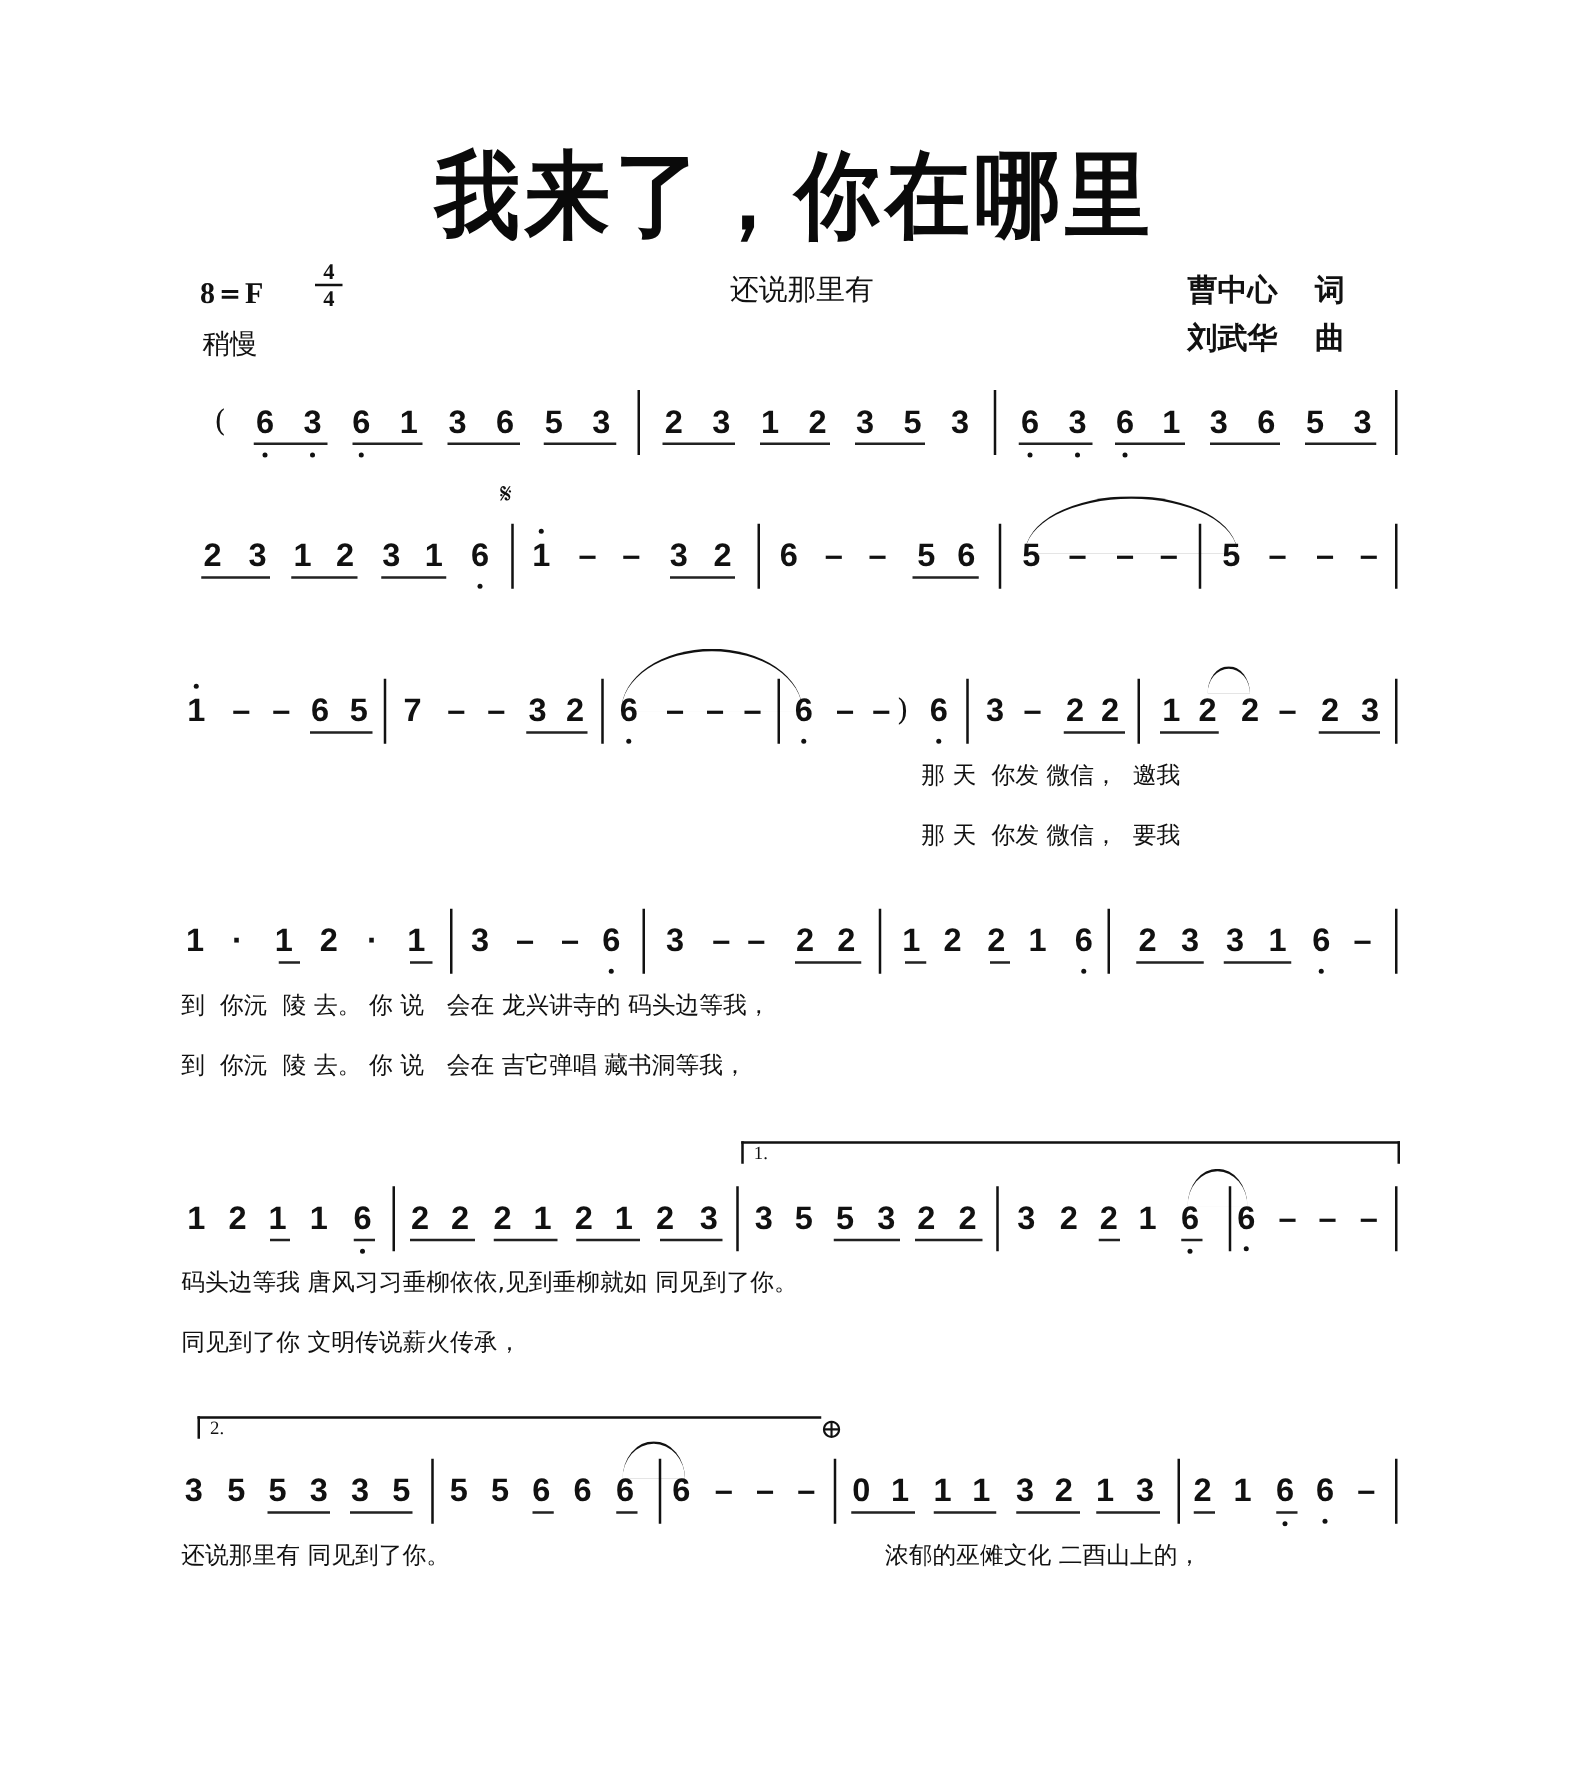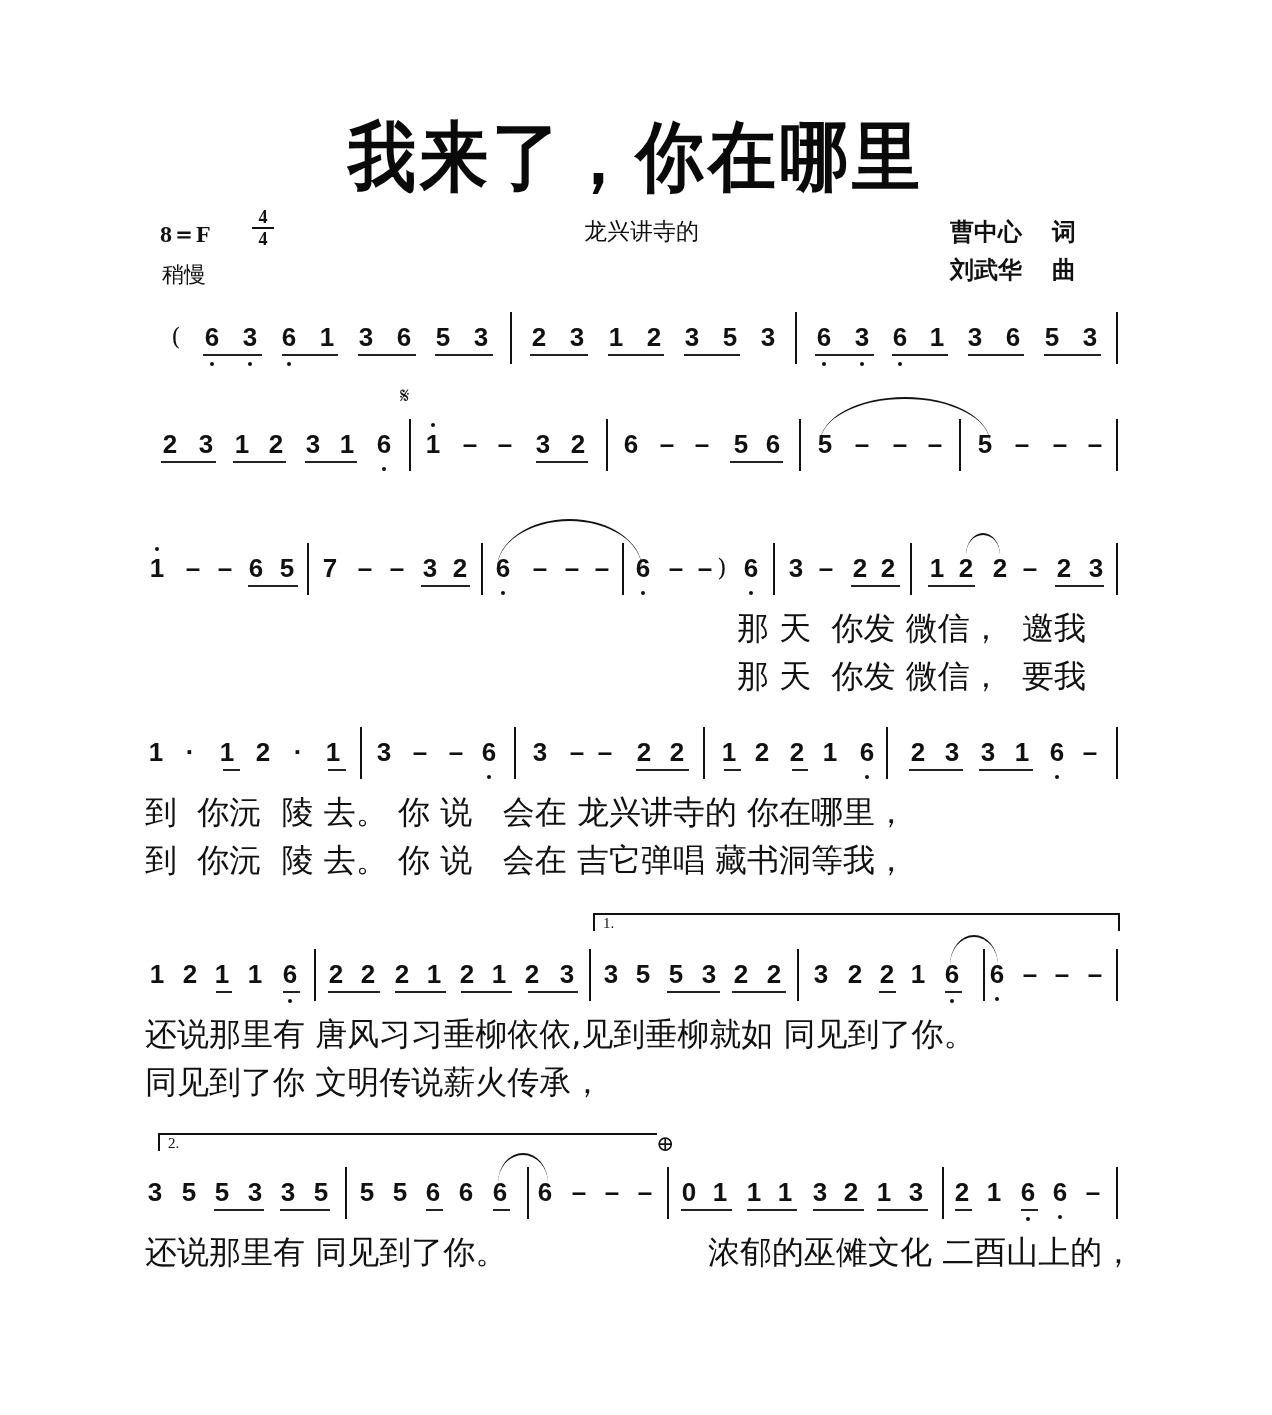--- a/index.html
+++ b/index.html
@@ -10,39 +10,39 @@
   .timesig .bar { border-top: 2px solid #111; margin: 1px 0; }
   .tempo { position: absolute; top: 260px; left: 162px; font-size: 22px; }
   .subtitle { position: absolute; top: 216px; left: 584px; font-size: 23px; }
   .credit { position: absolute; left: 950px; font-size: 24px; font-weight: bold; }
   .credit .role { display: inline-block; margin-left: 30px; }
 
   .note { position: absolute; font-family: "Liberation Sans", sans-serif; font-weight: bold; font-size: 26px; width: 18px; text-align: center; line-height: 30px; }
   .uline { position: absolute; height: 1.5px; background: #222; }
   .dot { position: absolute; width: 4px; height: 4px; border-radius: 50%; background: #111; }
   .barline { position: absolute; width: 2px; background: #111; }
-  .lyric { position: absolute; font-size: 32px; letter-spacing: 0px; white-space: pre; }
+  .lyric { position: absolute; font-size: 19px; letter-spacing: 0px; white-space: pre; }
   .slur { position: absolute; border-top: 2px solid #111; border-radius: 50% 50% 0 0 / 100% 100% 0 0; }
   .volta { position: absolute; border-top: 2px solid #111; border-left: 2px solid #111; }
   .volta.right { border-right: 2px solid #111; }
   .volta-label { position: absolute; font-family: "Liberation Serif", serif; font-size: 15px; }
   .sym { position: absolute; font-family: "DejaVu Serif", serif; font-size: 26px; }
 </style>
 </head>
 <body>
 
 <div class="title">我来了，你在哪里</div>
 <div class="key">8＝F</div>
 <div class="timesig">
   <div>4</div>
   <div class="bar"></div>
   <div>4</div>
 </div>
 <div class="tempo">稍慢</div>
-<div class="subtitle">龙兴讲寺的</div>
+<div class="subtitle">还说那里有</div>
 <div class="credit" style="top:216px;">
   <span>曹中心</span><span class="role">词</span>
 </div>
 <div class="credit" style="top:254px;text-align:center;">
   <span>刘武华</span><span class="role">曲</span>
 </div>
 
 <div id="score">
     <div class="note" style="left: 167px; top: 322px; font-weight: normal; font-family: &quot;DejaVu Serif&quot;, serif; font-size: 24px;">(</div>
     <div class="note" style="left: 203px; top: 322px; font-weight: bold;">6</div>
@@ -209,21 +209,21 @@
     <div class="uline" style="left: 636px; width: 53px; top: 769px;"></div>
     <div class="uline" style="left: 724px; width: 17px; top: 769px;"></div>
     <div class="uline" style="left: 792px; width: 16px; top: 769px;"></div>
     <div class="uline" style="left: 909px; width: 54px; top: 769px;"></div>
     <div class="uline" style="left: 979px; width: 54px; top: 769px;"></div>
     <div class="barline" style="left: 360px; top: 727px; height: 52px;"></div>
     <div class="barline" style="left: 514px; top: 727px; height: 52px;"></div>
     <div class="barline" style="left: 703px; top: 727px; height: 52px;"></div>
     <div class="barline" style="left: 886px; top: 727px; height: 52px;"></div>
     <div class="barline" style="left: 1116px; top: 727px; height: 52px;"></div>
-    <div class="lyric" style="left: 145px; top: 791px;">到  你沅  陵 去。 你 说   会在 龙兴讲寺的 你在哪里，</div>
+    <div class="lyric" style="left: 145px; top: 791px;">到  你沅  陵 去。 你 说   会在 龙兴讲寺的 码头边等我，</div>
     <div class="lyric" style="left: 145px; top: 839px;">到  你沅  陵 去。 你 说   会在 吉它弹唱 藏书洞等我，</div>
     <div class="note" style="left: 148px; top: 959px; font-weight: bold;">1</div>
     <div class="note" style="left: 181px; top: 959px; font-weight: bold;">2</div>
     <div class="note" style="left: 213px; top: 959px; font-weight: bold;">1</div>
     <div class="note" style="left: 246px; top: 959px; font-weight: bold;">1</div>
     <div class="note" style="left: 281px; top: 959px; font-weight: bold;">6</div>
     <div class="dot" style="left: 288px; top: 999px;"></div>
     <div class="note" style="left: 327px; top: 959px; font-weight: bold;">2</div>
     <div class="note" style="left: 359px; top: 959px; font-weight: bold;">2</div>
     <div class="note" style="left: 393px; top: 959px; font-weight: bold;">2</div>
@@ -260,21 +260,21 @@
     <div class="uline" style="left: 879px; width: 17px; top: 991px;"></div>
     <div class="uline" style="left: 945px; width: 17px; top: 991px;"></div>
     <div class="barline" style="left: 314px; top: 949px; height: 52px;"></div>
     <div class="barline" style="left: 589px; top: 949px; height: 52px;"></div>
     <div class="barline" style="left: 797px; top: 949px; height: 52px;"></div>
     <div class="barline" style="left: 983px; top: 949px; height: 52px;"></div>
     <div class="barline" style="left: 1116px; top: 949px; height: 52px;"></div>
     <div class="slur" style="left: 950px; width: 48px; top: 935px; height: 28px;"></div>
     <div class="volta right" style="left: 593px; top: 913px; width: 523px; height: 16px;"></div>
     <div class="volta-label" style="left: 603px; top: 915px;">1.</div>
-    <div class="lyric" style="left: 145px; top: 1013px;">还说那里有 唐风习习垂柳依依,见到垂柳就如 同见到了你。</div>
+    <div class="lyric" style="left: 145px; top: 1013px;">码头边等我 唐风习习垂柳依依,见到垂柳就如 同见到了你。</div>
     <div class="lyric" style="left: 145px; top: 1061px;">同见到了你 文明传说薪火传承，</div>
     <div class="note" style="left: 146px; top: 1177px; font-weight: bold;">3</div>
     <div class="note" style="left: 180px; top: 1177px; font-weight: bold;">5</div>
     <div class="note" style="left: 213px; top: 1177px; font-weight: bold;">5</div>
     <div class="note" style="left: 246px; top: 1177px; font-weight: bold;">3</div>
     <div class="note" style="left: 279px; top: 1177px; font-weight: bold;">3</div>
     <div class="note" style="left: 312px; top: 1177px; font-weight: bold;">5</div>
     <div class="note" style="left: 358px; top: 1177px; font-weight: bold;">5</div>
     <div class="note" style="left: 391px; top: 1177px; font-weight: bold;">5</div>
     <div class="note" style="left: 424px; top: 1177px; font-weight: bold;">6</div>

